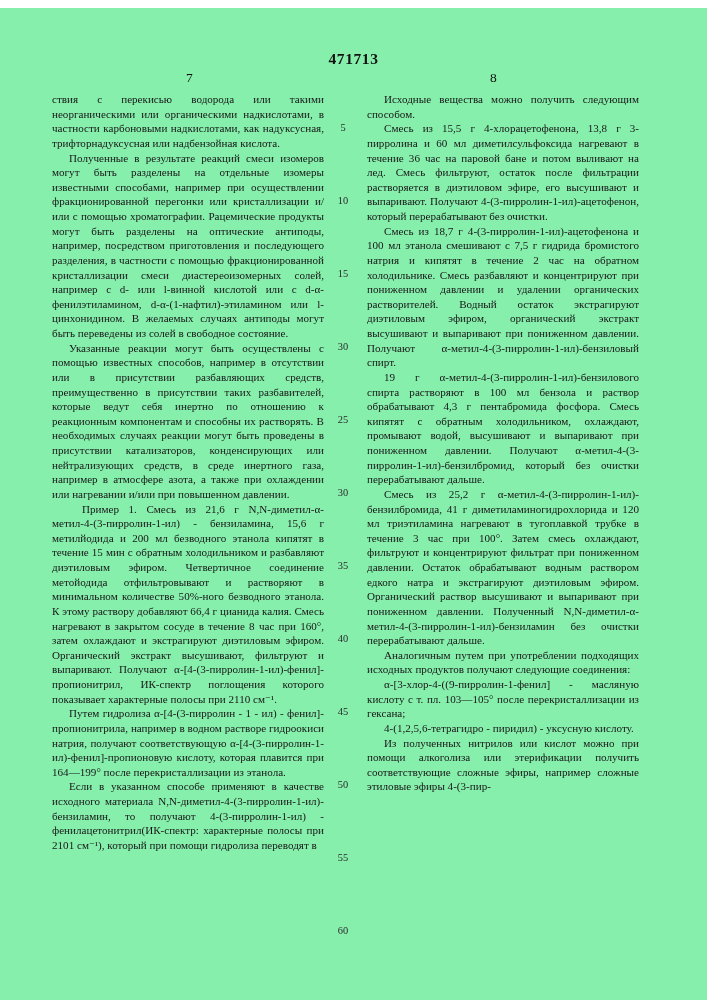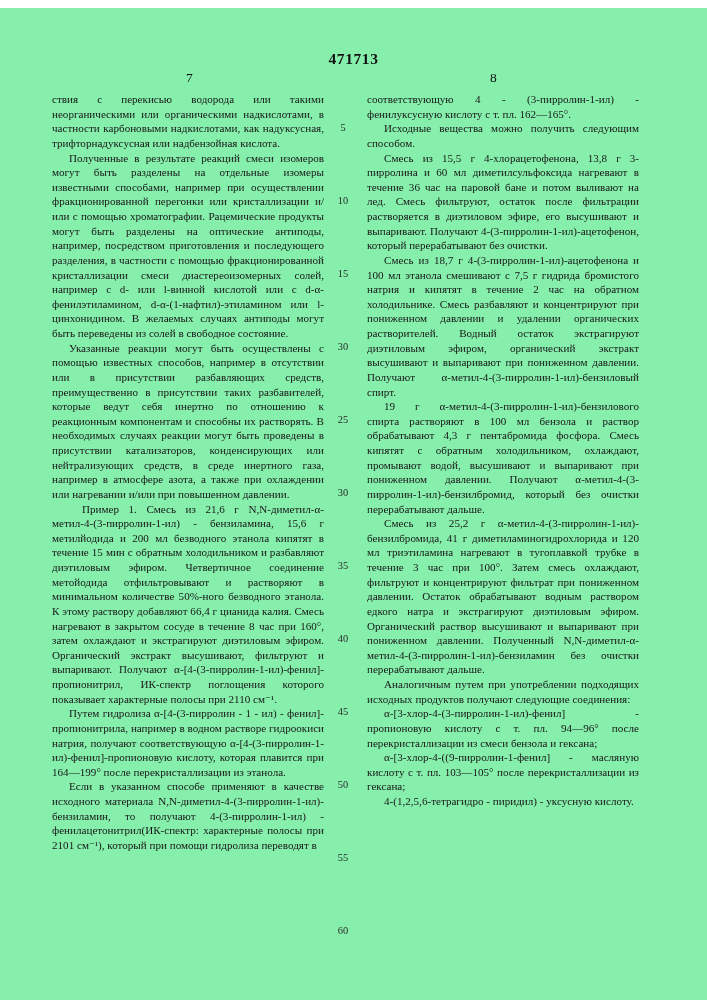--- a/index.html
+++ b/index.html
@@ -116,30 +116,29 @@
     <div class="column left">
       <p>ствия с перекисью водорода или такими неорганическими или органическими надкислотами, в частности карбоновыми надкислотами, как надуксусная, трифторнадуксусная или надбензойная кислота.</p>
       <p class="indent">Полученные в результате реакций смеси изомеров могут быть разделены на отдельные изомеры известными способами, например при осуществлении фракционированной перегонки или кристаллизации и/или с помощью хроматографии. Рацемические продукты могут быть разделены на оптические антиподы, например, посредством приготовления и последующего разделения, в частности с помощью фракционированной кристаллизации смеси диастереоизомерных солей, например с d- или l-винной кислотой или с d-α-фенилэтиламином, d-α-(1-нафтил)-этиламином или l-цинхонидином. В желаемых случаях антиподы могут быть переведены из солей в свободное состояние.</p>
       <p class="indent">Указанные реакции могут быть осуществлены с помощью известных способов, например в отсутствии или в присутствии разбавляющих средств, преимущественно в присутствии таких разбавителей, которые ведут себя инертно по отношению к реакционным компонентам и способны их растворять. В необходимых случаях реакции могут быть проведены в присутствии катализаторов, конденсирующих или нейтрализующих средств, в среде инертного газа, например в атмосфере азота, а также при охлаждении или нагревании и/или при повышенном давлении.</p>
       <p class="sp">Пример 1. Смесь из 21,6 г N,N-диметил-α-метил-4-(3-пирролин-1-ил) - бензиламина, 15,6 г метилйодида и 200 мл безводного этанола кипятят в течение 15 мин с обратным холодильником и разбавляют диэтиловым эфиром. Четвертичное соединение метойодида отфильтровывают и растворяют в минимальном количестве 50%-ного безводного этанола. К этому раствору добавляют 66,4 г цианида калия. Смесь нагревают в закрытом сосуде в течение 8 час при 160°, затем охлаждают и экстрагируют диэтиловым эфиром. Органический экстракт высушивают, фильтруют и выпаривают. Получают α-[4-(3-пирролин-1-ил)-фенил]-пропионитрил, ИК-спектр поглощения которого показывает характерные полосы при 2110 см⁻¹.</p>
       <p class="indent">Путем гидролиза α-[4-(3-пирролин - 1 - ил) - фенил]-пропионитрила, например в водном растворе гидроокиси натрия, получают соответствующую α-[4-(3-пирролин-1-ил)-фенил]-пропионовую кислоту, которая плавится при 164—199° после перекристаллизации из этанола.</p>
       <p class="indent">Если в указанном способе применяют в качестве исходного материала N,N-диметил-4-(3-пирролин-1-ил)-бензиламин, то получают 4-(3-пирролин-1-ил) - фенилацетонитрил(ИК-спектр: характерные полосы при 2101 см⁻¹), который при помощи гидролиза переводят в</p>
     </div>
 
     <div class="column right">
-      <p>соответствующую 4 - (3-пирролин-1-ил) - фенилуксусную кислоту с т. пл. 162—165°.</p>
       <p class="indent">Исходные вещества можно получить следующим способом.</p>
       <p class="indent">Смесь из 15,5 г 4-хлорацетофенона, 13,8 г 3-пирролина и 60 мл диметилсульфоксида нагревают в течение 36 час на паровой бане и потом выливают на лед. Смесь фильтруют, остаток после фильтрации растворяется в диэтиловом эфире, его высушивают и выпаривают. Получают 4-(3-пирролин-1-ил)-ацетофенон, который перерабатывают без очистки.</p>
       <p class="indent">Смесь из 18,7 г 4-(3-пирролин-1-ил)-ацетофенона и 100 мл этанола смешивают с 7,5 г гидрида бромистого натрия и кипятят в течение 2 час на обратном холодильнике. Смесь разбавляют и концентрируют при пониженном давлении и удалении органических растворителей. Водный остаток экстрагируют диэтиловым эфиром, органический экстракт высушивают и выпаривают при пониженном давлении. Получают α-метил-4-(3-пирролин-1-ил)-бензиловый спирт.</p>
       <p class="indent">19 г α-метил-4-(3-пирролин-1-ил)-бензилового спирта растворяют в 100 мл бензола и раствор обрабатывают 4,3 г пентабромида фосфора. Смесь кипятят с обратным холодильником, охлаждают, промывают водой, высушивают и выпаривают при пониженном давлении. Получают α-метил-4-(3-пирролин-1-ил)-бензилбромид, который без очистки перерабатывают дальше.</p>
       <p class="indent">Смесь из 25,2 г α-метил-4-(3-пирролин-1-ил)-бензилбромида, 41 г диметиламиногидрохлорида и 120 мл триэтиламина нагревают в тугоплавкой трубке в течение 3 час при 100°. Затем смесь охлаждают, фильтруют и концентрируют фильтрат при пониженном давлении. Остаток обрабатывают водным раствором едкого натра и экстрагируют диэтиловым эфиром. Органический раствор высушивают и выпаривают при пониженном давлении. Полученный N,N-диметил-α-метил-4-(3-пирролин-1-ил)-бензиламин без очистки перерабатывают дальше.</p>
       <p class="indent">Аналогичным путем при употреблении подходящих исходных продуктов получают следующие соединения:</p>
-      <p class="indent">α-[3-хлор-4-(3-пирролин-1-ил)-фенил] - пропионовую кислоту с т. пл. 94—96° после перекристаллизации из смеси бензола и гексана;</p>
       <p class="indent">α-[3-хлор-4-((9-пирролин-1-фенил] - масляную кислоту с т. пл. 103—105° после перекристаллизации из гексана;</p>
       <p class="indent">4-(1,2,5,6-тетрагидро - пиридил) - уксусную кислоту.</p>
+      <p class="indent">Из полученных нитрилов или кислот можно при помощи алкоголиза или этерификации получить соответствующие сложные эфиры, например сложные этиловые эфиры 4-(3-пир-</p>
     </div>
 
   </div>
 
   <div class="gutter">
     <span style="top:30px">5</span>
     <span style="top:103px">10</span>
     <span style="top:176px">15</span>
     <span style="top:249px">30</span>
     <span style="top:322px">25</span>

